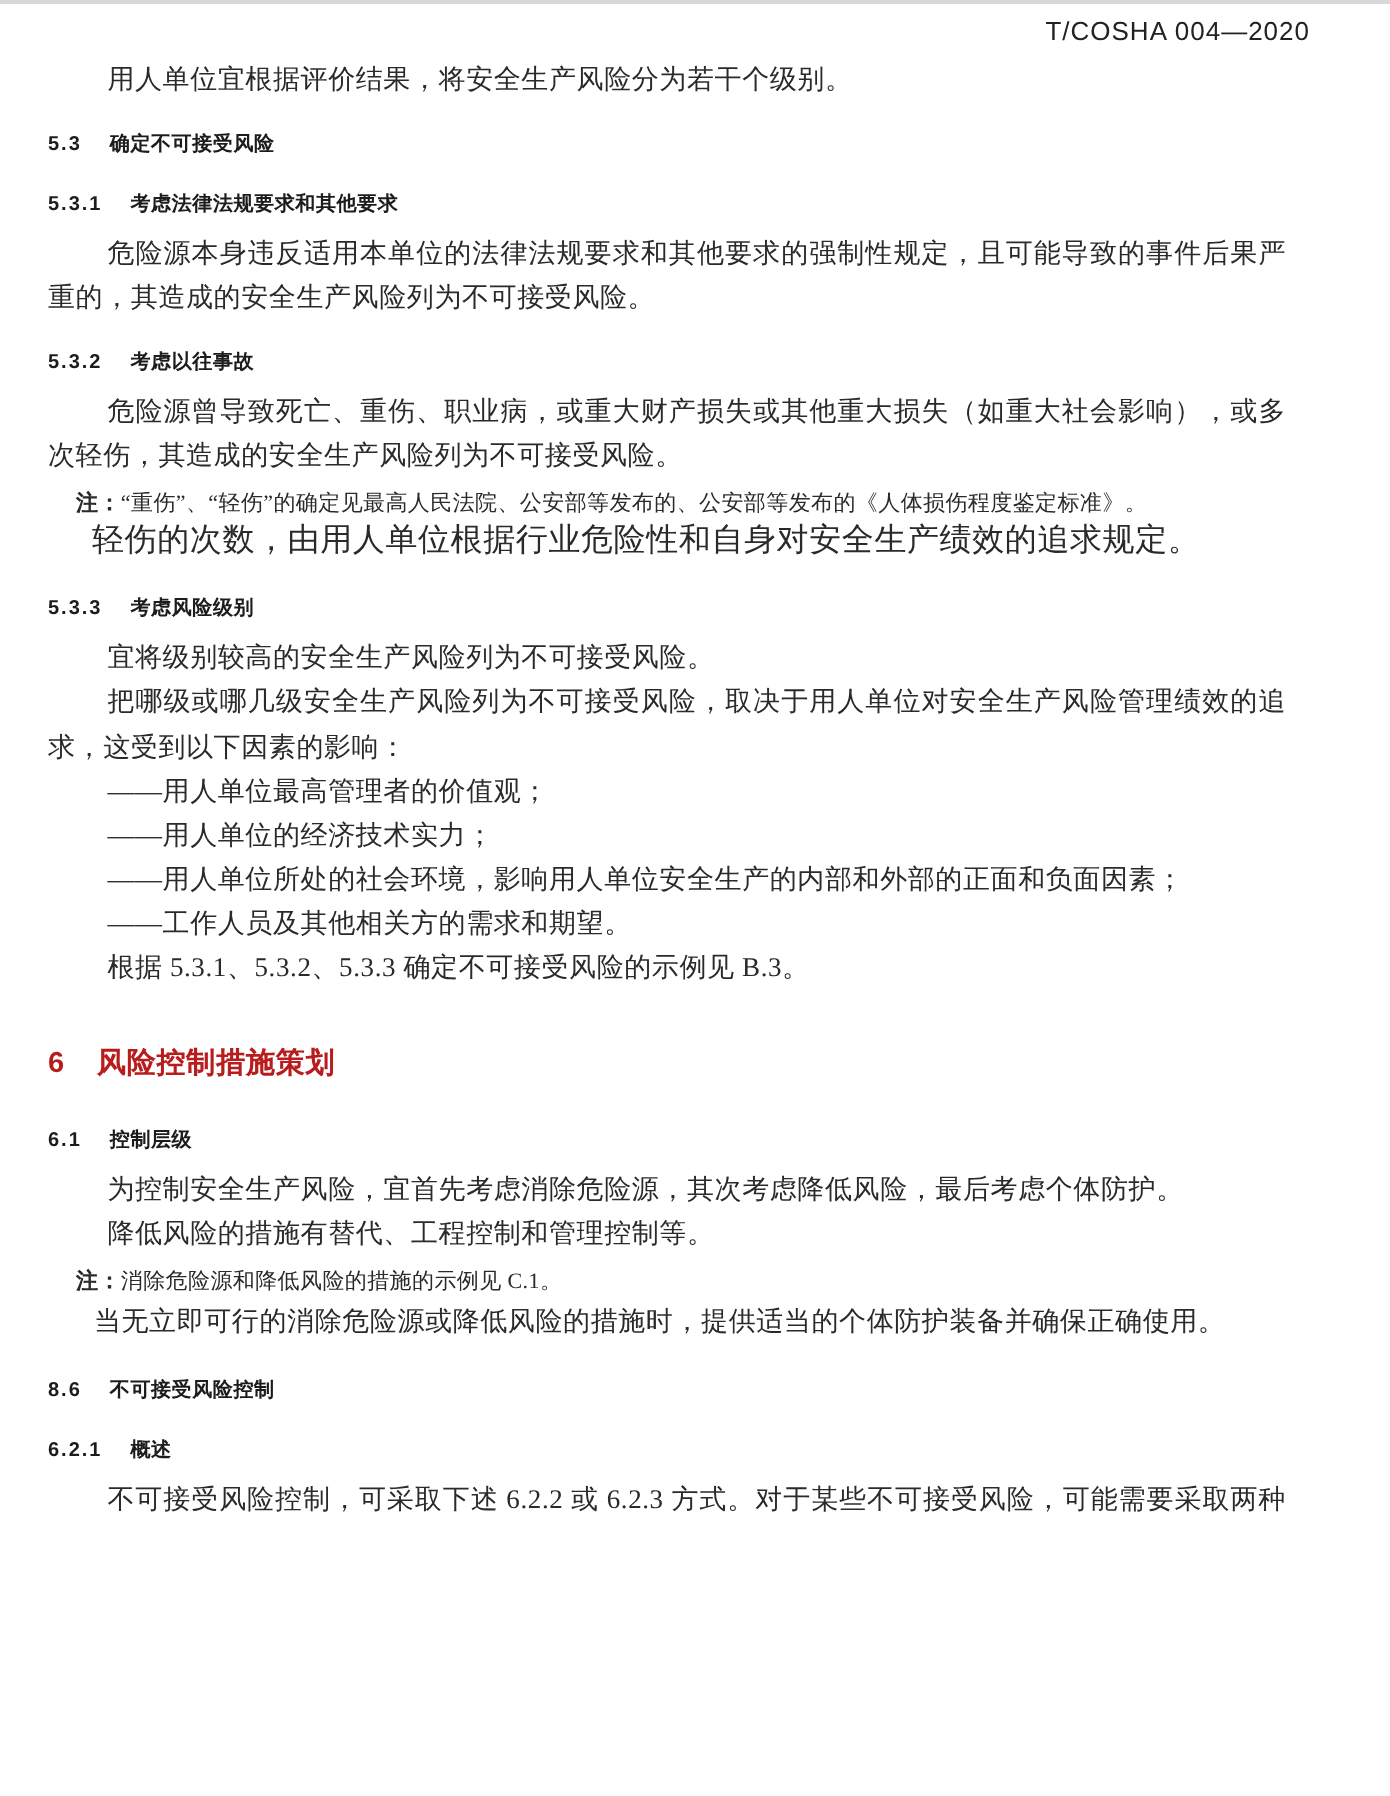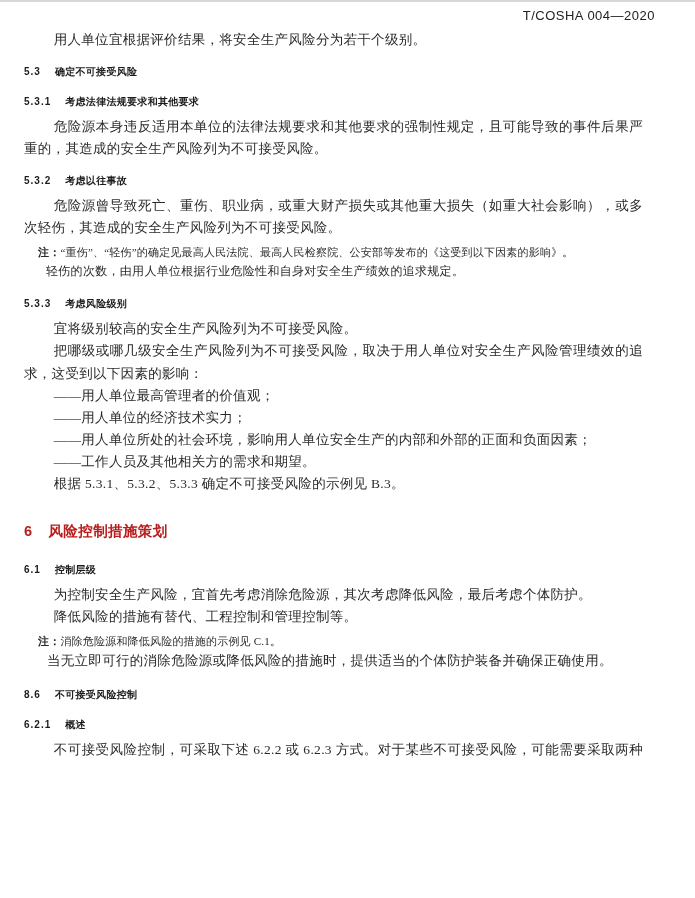--- a/index.html
+++ b/index.html
@@ -56,21 +56,21 @@
   .note-line {
     font-size: 11px;
     line-height: 18px;
     margin-left: 14px;
     margin-top: 3px;
     letter-spacing: 0.2px;
     text-align: justify;
   }
   .note-line .note-label { font-weight: bold; font-family: "Liberation Sans", sans-serif; }
   .note-cont {
-    font-size: 12px;
+    font-size: 16px;
     line-height: 20px;
     margin-left: 22px;
     text-align: justify;
     letter-spacing: 0.3px;
   }
   .dash-item {
     font-size: 13.5px;
     line-height: 22px;
     text-indent: 2.2em;
     text-align: justify;
@@ -98,21 +98,21 @@
 
     <p class="body-para mt-para">危险源本身违反适用本单位的法律法规要求和其他要求的强制性规定，且可能导致的事件后果严重的，其造成的安全生产风险列为不可接受风险。</p>
 
     <div class="h-sub mt-sec">
       <span class="num">5.3.2</span><span>考虑以往事故</span>
     </div>
 
     <p class="body-para mt-para">危险源曾导致死亡、重伤、职业病，或重大财产损失或其他重大损失（如重大社会影响），或多次轻伤，其造成的安全生产风险列为不可接受风险。</p>
 
     <div class="note-line">
-      <span class="note-label">注：</span><span>“重伤”、“轻伤”的确定见最高人民法院、最高人民检察院、公安部等发布的《这受到以下因素的影响》。</span>
+      <span class="note-label">注：</span><span>“重伤”、“轻伤”的确定见最高人民法院、公安部等发布的、公安部等发布的《人体损伤程度鉴定标准》。</span>
     </div>
     <div class="note-cont">轻伤的次数，由用人单位根据行业危险性和自身对安全生产绩效的追求规定。</div>
 
     <div class="h-sub mt-sub">
       <span class="num">5.3.3</span><span>考虑风险级别</span>
     </div>
 
     <p class="body-para mt-para">宜将级别较高的安全生产风险列为不可接受风险。</p>
     <p class="body-para">把哪级或哪几级安全生产风险列为不可接受风险，取决于用人单位对安全生产风险管理绩效的追求，这受到以下因素的影响：</p>
 

